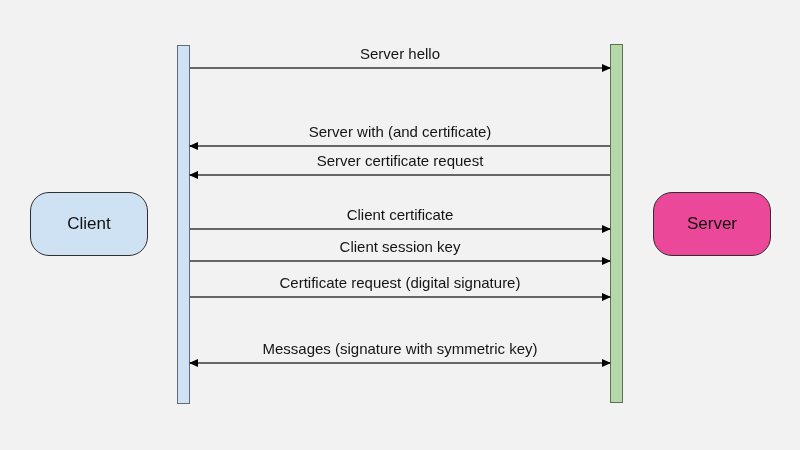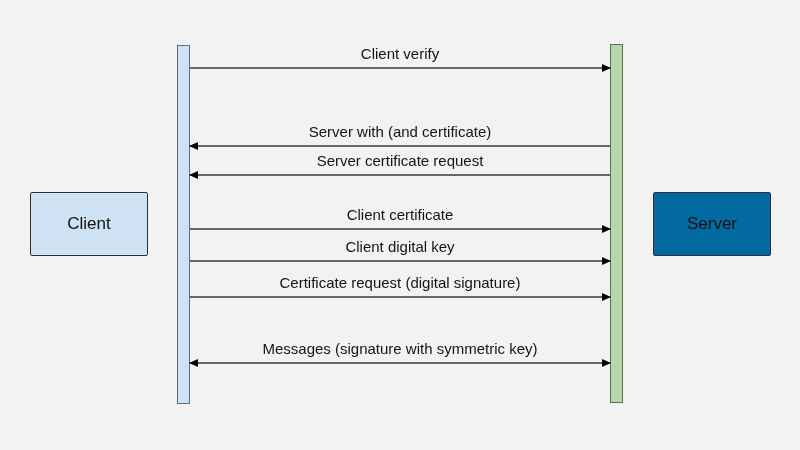--- a/index.html
+++ b/index.html
@@ -13,31 +13,31 @@
     height: 450px;
     background: #f2f2f3;
     overflow: hidden;
   }
 
   
   .actor-box {
     position: absolute;
     width: 118px;
     height: 64px;
-    border-radius: 2px;
+    border-radius: 19px;
     border: 1.5px solid #2f2f2f;
     display: flex;
     align-items: center;
     justify-content: center;
     font-size: 17px;
     color: #111;
     box-sizing: border-box;
   }
   .actor-client { left: 30px; top: 192px; background: #cfe2f3; }
-  .actor-server { left: 653px; top: 192px; background: #0369a1; }
+  .actor-server { left: 653px; top: 192px; background: #ec4899; }
 
   
   .lifeline {
     position: absolute;
     width: 13px;
     box-sizing: border-box;
   }
   .lifeline-client {
     left: 177px; top: 45px; height: 359px;
     background: #cfe2f3;
@@ -97,21 +97,21 @@
 
   <div class="actor-box actor-server">
     <span>Server</span>
   </div>
 
   <div class="lifeline lifeline-client"></div>
   <div class="lifeline lifeline-server"></div>
 
   <div>
       <div class="msg dir-right" style="top: 67px;">
-    <div class="msg-label">Client verify</div>
+    <div class="msg-label">Server hello</div>
     <div class="msg-line">
 
       <span class="arrow arrow-right"></span>
     </div>
   </div>
       <div class="msg dir-left" style="top: 145px;">
     <div class="msg-label">Server with (and certificate)</div>
     <div class="msg-line">
       <span class="arrow arrow-left"></span>
 
@@ -125,21 +125,21 @@
     </div>
   </div>
       <div class="msg dir-right" style="top: 228px;">
     <div class="msg-label">Client certificate</div>
     <div class="msg-line">
 
       <span class="arrow arrow-right"></span>
     </div>
   </div>
       <div class="msg dir-right" style="top: 260px;">
-    <div class="msg-label">Client digital key</div>
+    <div class="msg-label">Client session key</div>
     <div class="msg-line">
 
       <span class="arrow arrow-right"></span>
     </div>
   </div>
       <div class="msg dir-right" style="top: 296px;">
     <div class="msg-label">Certificate request (digital signature)</div>
     <div class="msg-line">
 
       <span class="arrow arrow-right"></span>

